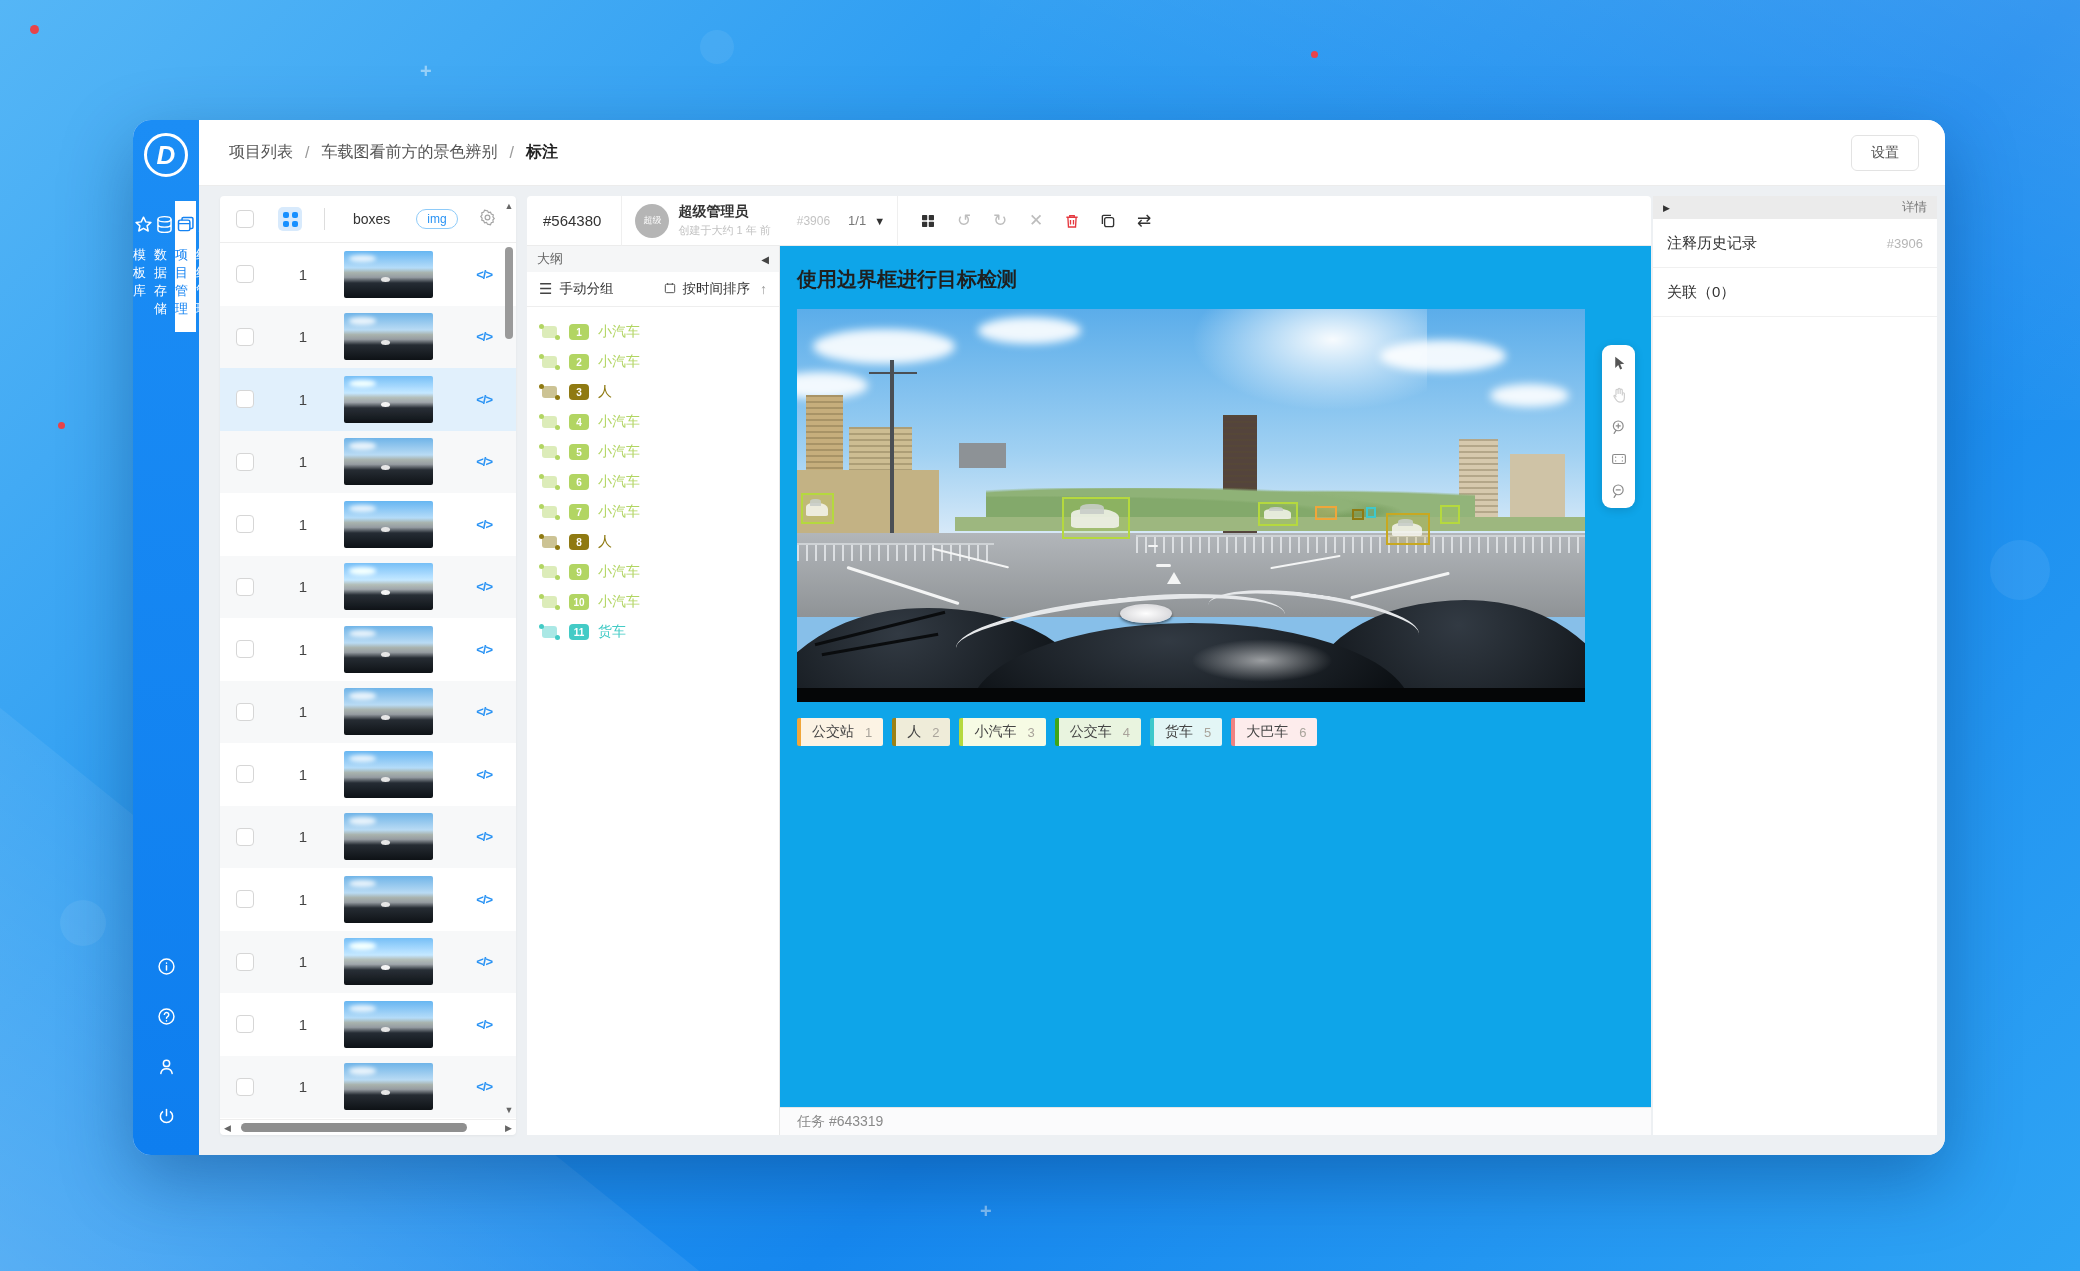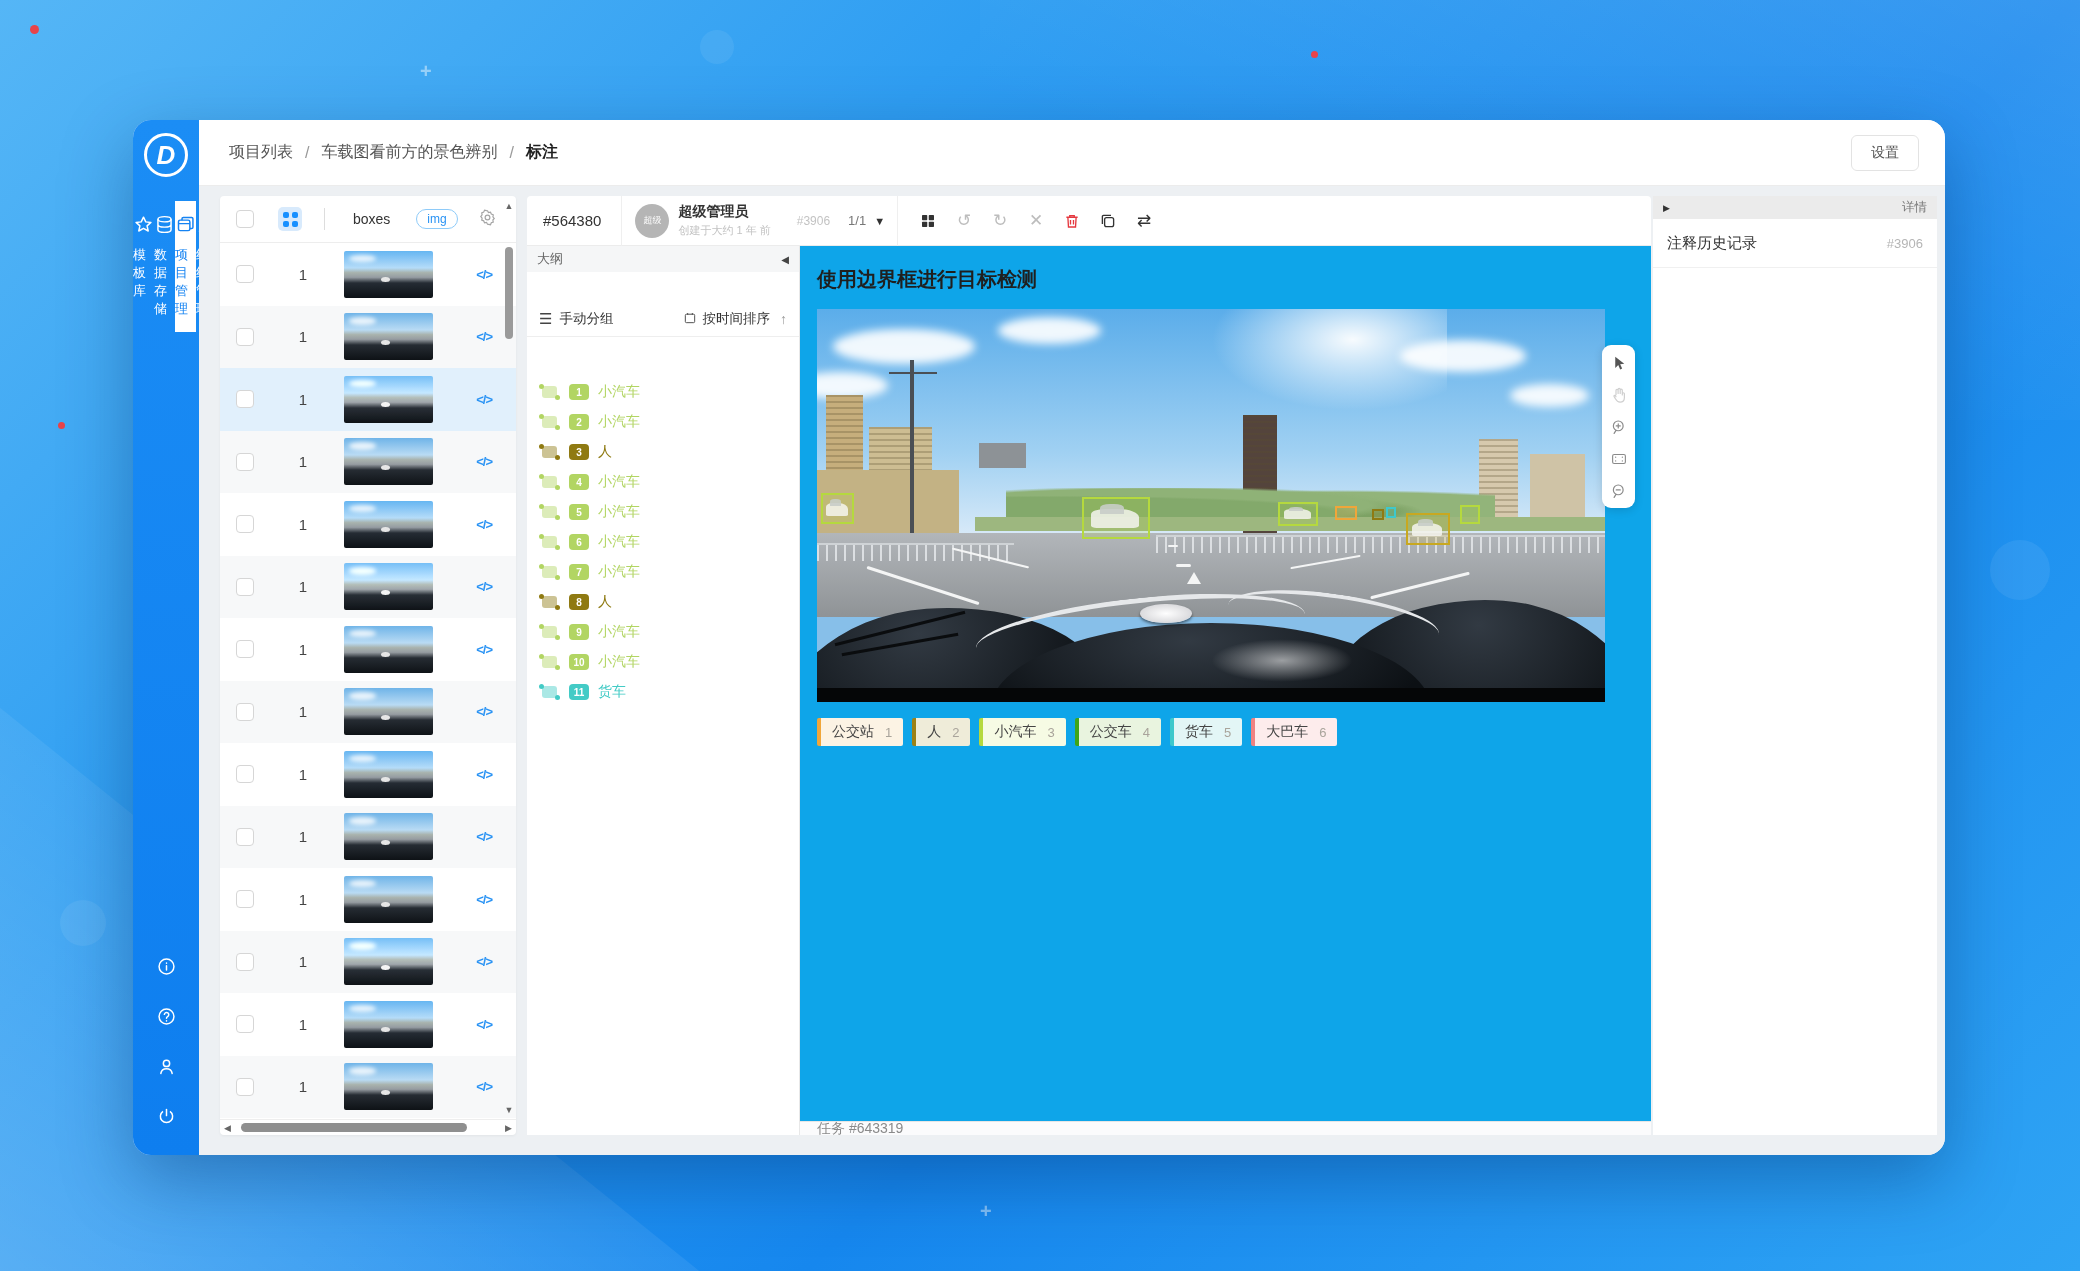--- a/index.html
+++ b/index.html
@@ -104,21 +104,21 @@
   .pager { margin-left:18px; font-size:13px; color:#777; }
   .chev { margin-left:8px; font-size:11px; color:#333; cursor:pointer; }
   .tb-div2 { width:1px; height:50px; background:#efefef; margin-left:12px; }
   .tb-icons { display:flex; align-items:center; gap:12px; margin-left:18px; }
   .tb-btn { width:24px; height:24px; display:flex; align-items:center; justify-content:center; cursor:pointer; font-size:17px; }
   .tb-btn svg { width:18px; height:18px; }
   .tb-gray { color:#bdbdbd; }
   .tb-dark { color:#333; }
 
   .work-area { flex:1; display:flex; min-height:0; }
-  .outline-panel { width:273px; background:#fff; border-right:1px solid #e8e8e8; display:flex; flex-direction:column; flex:none;gap:30px; }
+  .outline-panel { width:253px; background:#fff; border-right:1px solid #e8e8e8; display:flex; flex-direction:column; flex:none; }
   .ol-head { height:26px; background:#f5f6f7; display:flex; align-items:center; padding:0 10px; font-size:13px; color:#666; flex:none; }
   .ol-head .coll { margin-left:auto; font-size:10px; color:#444; cursor:pointer; }
   .ol-sub { height:35px; border-bottom:1px solid #eee; display:flex; align-items:center; padding:0 12px; font-size:13.5px; color:#333; flex:none; }
   .ol-sub .ham { font-size:15px; margin-right:7px; color:#444; }
   .ol-sub .cal { margin-left:auto; margin-right:6px; }
   .ol-sub .cal svg { width:14px; height:14px; stroke:#444; fill:none; stroke-width:1.6; }
   .ol-sub .up { margin-left:10px; color:#999; font-size:14px; cursor:pointer; }
   .ol-list { padding:10px 0; overflow:hidden; }
   .ol-item { height:30px; display:flex; align-items:center; padding-left:12px; gap:9px; cursor:pointer; }
   .bbox-glyph { position:relative; width:21px; height:16px; flex:none; }
@@ -154,21 +154,21 @@
   .gps { left:41%; top:75%; width:6.6%; height:5%; border-radius:50%; background:radial-gradient(#fefefe,#cbcbcf); box-shadow:0 2px 3px rgba(0,0,0,.5); }
   .bbox { position:absolute; border:2px solid; }
   .carhint { position:absolute; left:12%; top:28%; width:74%; height:48%; border-radius:30% 45% 12% 12%; background:rgba(245,245,240,.85); }
   .carhint::after { content:""; position:absolute; left:18%; top:-28%; width:52%; height:50%; border-radius:40% 40% 0 0; background:rgba(200,205,200,.9); }
 
   .chips { margin-top:16px; display:flex; gap:9px; }
   .chip { display:inline-flex; align-items:center; height:28px; border-left:4px solid; border-radius:2px;
     padding:0 11px; cursor:pointer; }
   .chip .cname { font-size:14px; color:#444; }
   .chip .ckey { font-size:13px; color:#a9a49b; margin-left:11px; }
-  .canvas-footer { height:14px; border-top:1px solid #e6e6e6; background:#fbfbfc; display:flex; align-items:center;
+  .canvas-footer { height:28px; border-top:1px solid #e6e6e6; background:#fbfbfc; display:flex; align-items:center;
     padding-left:17px; font-size:14px; color:#8a8a8a; flex:none; }
 
   
   .palette { position:absolute; left:1403px; top:159px; width:33px; padding:8px 0; background:#fff; border-radius:9px;
     box-shadow:0 2px 10px rgba(0,0,0,.14); display:flex; flex-direction:column; align-items:center; gap:13px; z-index:6; }
   .palette .pt { width:19px; height:19px; cursor:pointer; display:flex; align-items:center; justify-content:center; }
   .palette svg { width:18px; height:18px; }
 
   
   .right-panel { position:absolute; left:1454px; width:284px; top:10px; bottom:20px; display:flex; flex-direction:column; }
@@ -651,18 +651,21 @@
       <div class="right-panel">
         <div class="details-bar">
           <span class="tri">▶</span>
           <span class="dlabel">详情</span>
         </div>
         <div class="details-body">
           <div class="d-row">
             <span>注释历史记录</span>
             <span class="rid">#3906</span>
           </div>
+          <div class="d-row">
+            <span>关联（0）</span>
+          </div>
         </div>
       </div>
 
     </div>
   </div>
 </div>
 
 </body></html>

